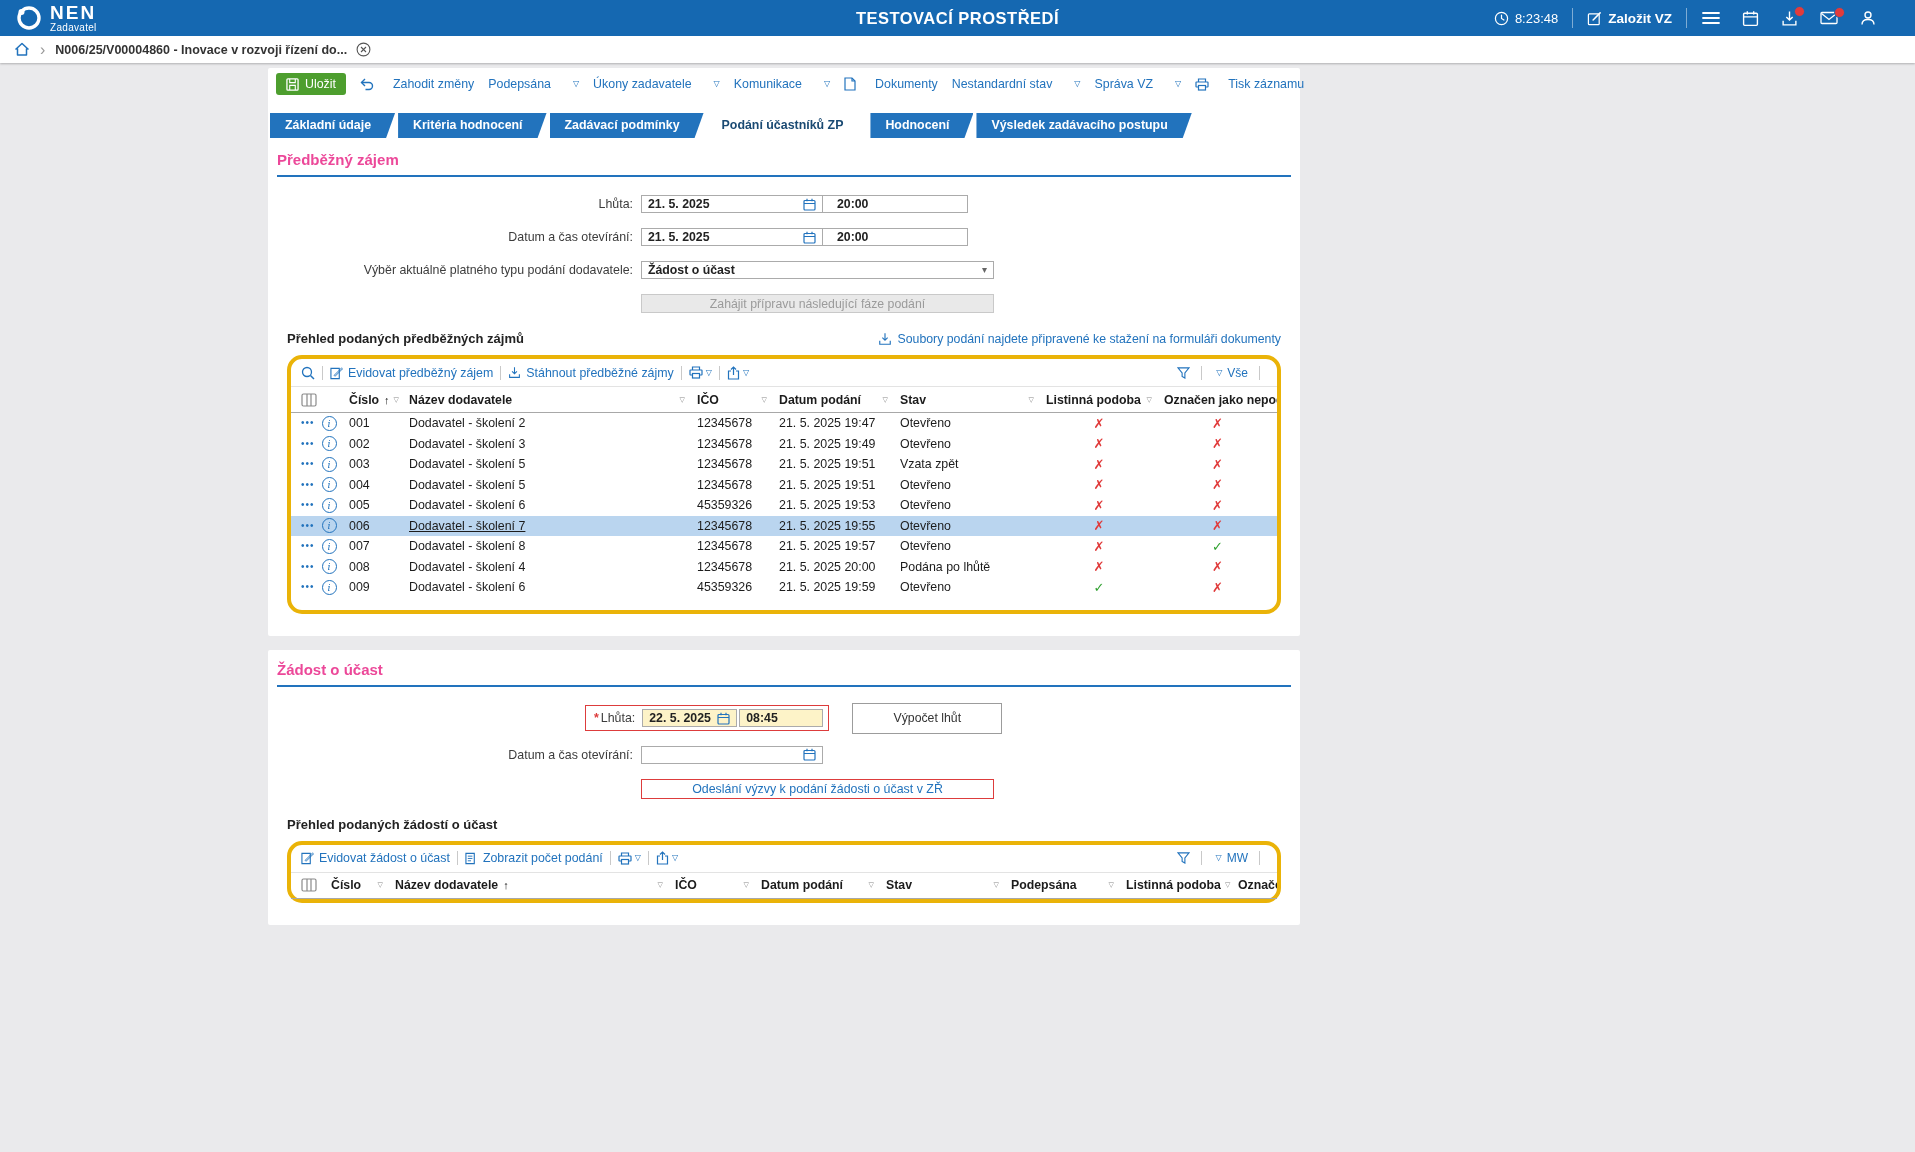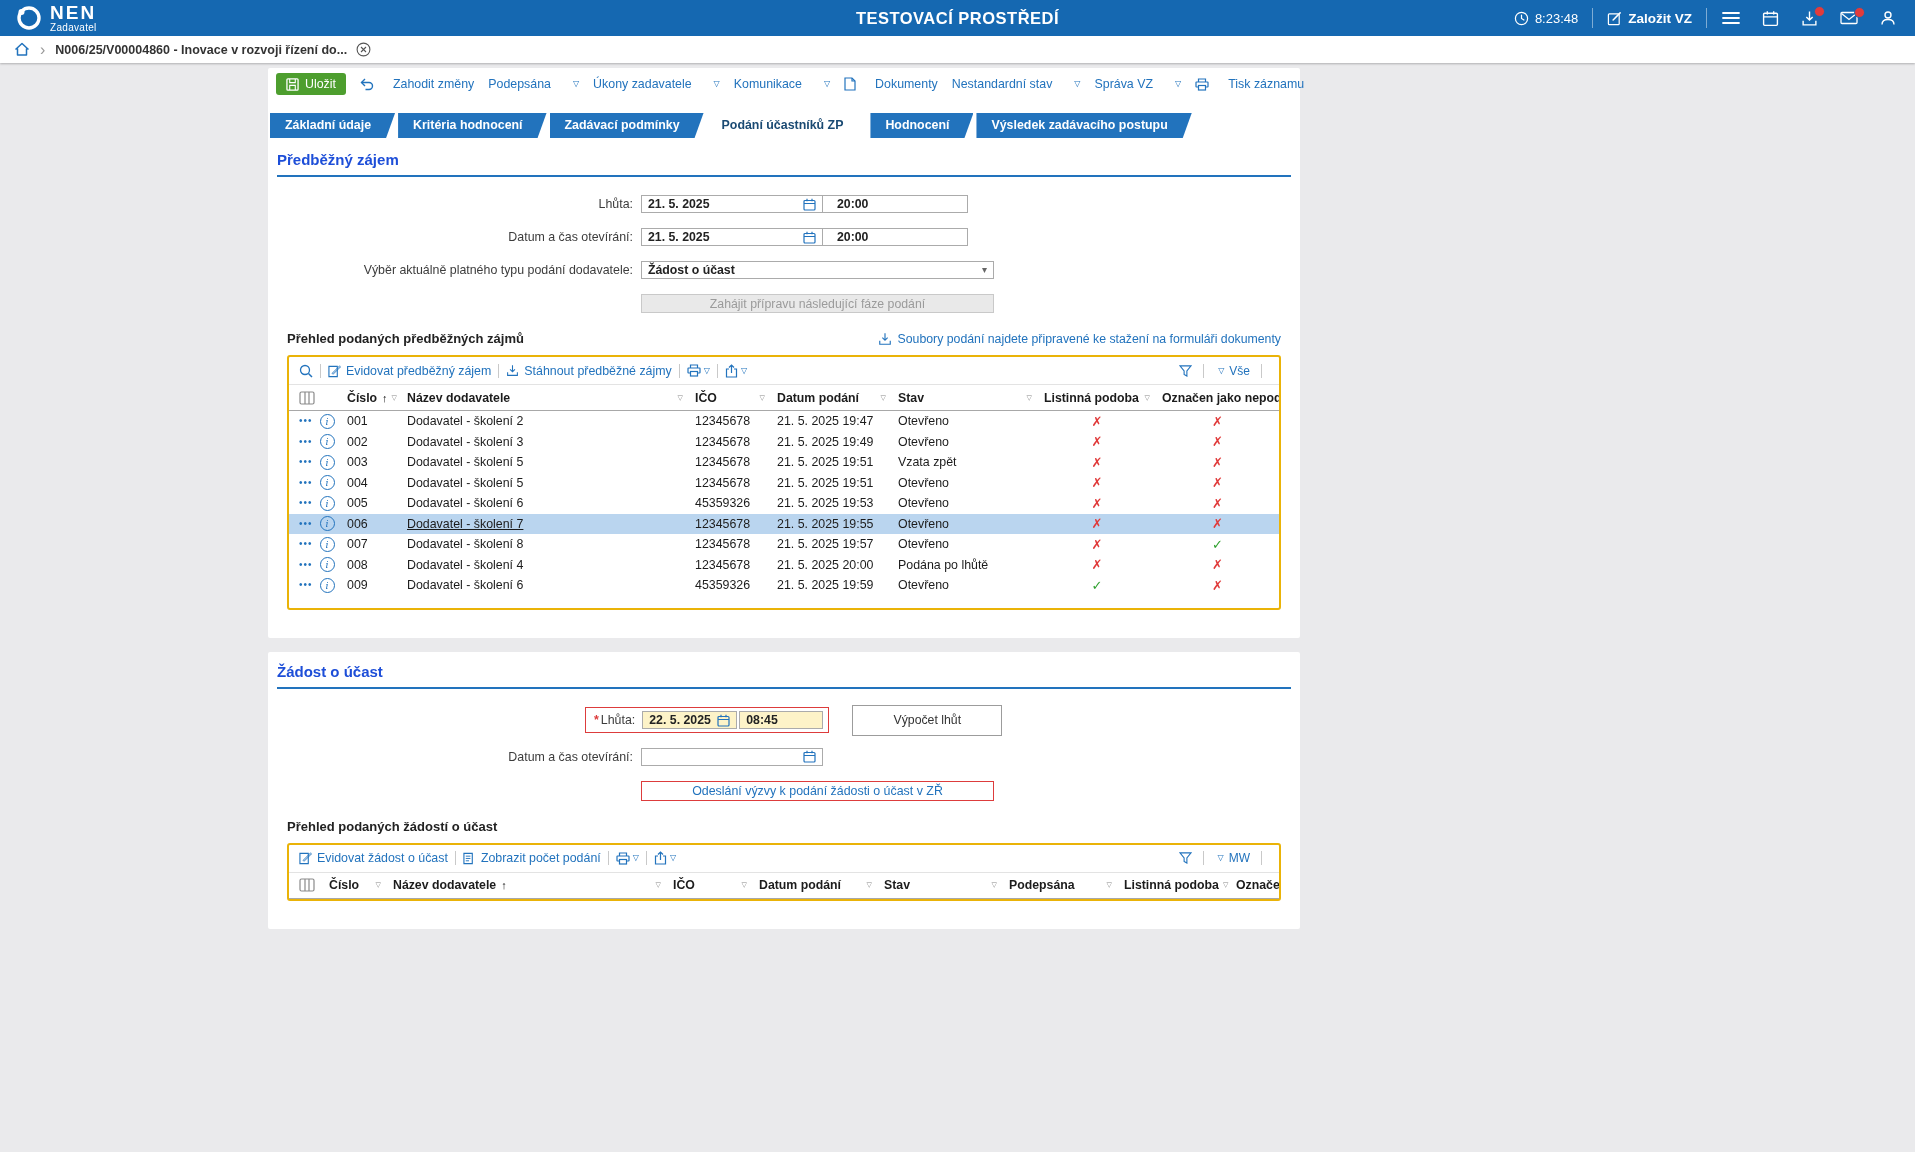--- a/index.html
+++ b/index.html
@@ -15,21 +15,21 @@
     background:#1568b1;display:flex;align-items:center;color:#fff;z-index:30;
   }
   .logo{display:flex;align-items:center;gap:8px;padding-left:16px;cursor:pointer;}
   .logo-text{display:flex;flex-direction:column;line-height:1;}
   .brand{font-size:19px;font-weight:bold;letter-spacing:2px;}
   .role{font-size:10px;margin-top:1px;letter-spacing:0.3px;}
   .env-title{
     position:absolute;left:50%;transform:translateX(-50%);
     font-size:16.5px;font-weight:bold;letter-spacing:0.5px;white-space:nowrap;
   }
-  .tb-right{margin-left:auto;display:flex;align-items:center;padding-right:8px;}
+  .tb-right{margin-left:auto;display:flex;align-items:center;padding-right:28px;}
   .tb-item{display:flex;align-items:center;gap:6px;font-size:13px;padding:0 10px;cursor:pointer;white-space:nowrap;}
   .tb-item.bold{font-weight:bold;font-size:13.5px;}
   .tb-icon{position:relative;display:flex;align-items:center;padding:0 11px;cursor:pointer;}
   .tb-sep{width:1px;height:20px;background:rgba(255,255,255,0.45);margin:0 4px;}
   .badge{position:absolute;top:-4px;right:4px;width:9px;height:9px;background:#e23b3b;border-radius:50%;border:1px solid #1568b1;}
   
   .crumbbar{
     position:absolute;top:36px;left:0;right:0;height:27px;background:#fff;
     box-shadow:0 1px 2px rgba(0,0,0,0.25);display:flex;align-items:center;
     padding:0 14px;z-index:20;
@@ -53,21 +53,21 @@
   .tabs{display:flex;margin:13px 0 0 2px;}
   .tab{
     background:#2273bd;color:#fff;font-size:12.4px;font-weight:bold;
     padding:5px 24px 6px 15px;margin-right:3px;cursor:pointer;white-space:nowrap;
     clip-path:polygon(0 0,100% 0,calc(100% - 9px) 100%,0 100%);
   }
   .tab.active{background:#fff;color:#1a4a73;}
   
   .sec-title{
     margin:13px 9px 0;padding-bottom:7px;border-bottom:2px solid #2273bd;
-    font-size:15px;font-weight:bold;color:#1d4ed8;
+    font-size:15px;font-weight:bold;color:#ec4899;
   }
   .form-area{margin-top:18px;}
   .form-row{display:flex;align-items:center;margin-bottom:15px;padding-left:9px;}
   .form-label{width:356px;text-align:right;font-size:12.4px;color:#3c3c3c;margin-right:8px;white-space:nowrap;}
   .input{
     box-sizing:border-box;height:18px;border:1px solid #ababab;background:#fff;
     display:flex;align-items:center;font-size:12.3px;font-weight:bold;color:#222;
     padding:0 6px;white-space:nowrap;
   }
   .input .cal{margin-left:auto;display:flex;align-items:center;cursor:pointer;}
@@ -95,21 +95,21 @@
   }
   .btn-red-outline{
     margin-left:373px;width:353px;height:20px;box-sizing:border-box;background:#fff;
     border:1px solid #dd3c3c;color:#2273bd;font-size:12.4px;
     display:flex;align-items:center;justify-content:center;cursor:pointer;white-space:nowrap;
   }
   
   .subhead-row{display:flex;justify-content:space-between;align-items:flex-end;margin:18px 19px 0;}
   .subhead{font-size:13px;font-weight:bold;color:#222;}
   .files-link{display:flex;align-items:center;gap:6px;color:#2273bd;font-size:12.3px;cursor:pointer;}
-  .grid-box{margin:9px 19px 14px;border:2px solid #eab308;border-radius:3px;background:#fff;}
+  .grid-box{margin:9px 19px 8px;border:4px solid #eab308;border-radius:15px;background:#fff;}
   .grid-toolbar{display:flex;align-items:center;height:27px;padding:0 10px;border-bottom:1px solid #e3e3e3;}
   .gt-btn{display:flex;align-items:center;cursor:pointer;color:#2273bd;}
   .gt-link{display:flex;align-items:center;gap:5px;color:#2273bd;font-size:12.4px;cursor:pointer;white-space:nowrap;}
   .gt-right{margin-left:auto;display:flex;align-items:center;gap:4px;}
   .gt-filter-val{display:flex;align-items:center;gap:5px;color:#2273bd;font-size:12px;cursor:pointer;}
   .grid-head{display:flex;align-items:center;height:25px;border-bottom:1px solid #a8a8a8;}
   .th{display:flex;align-items:center;box-sizing:border-box;padding:0 6px;height:25px;
       font-size:12.3px;font-weight:bold;color:#1c1c1c;white-space:nowrap;overflow:hidden;}
   .th-icon{justify-content:flex-start;padding-left:10px;}
   .th-caret{margin-left:auto;font-size:7px;color:#8a8a8a;padding-left:4px;}

